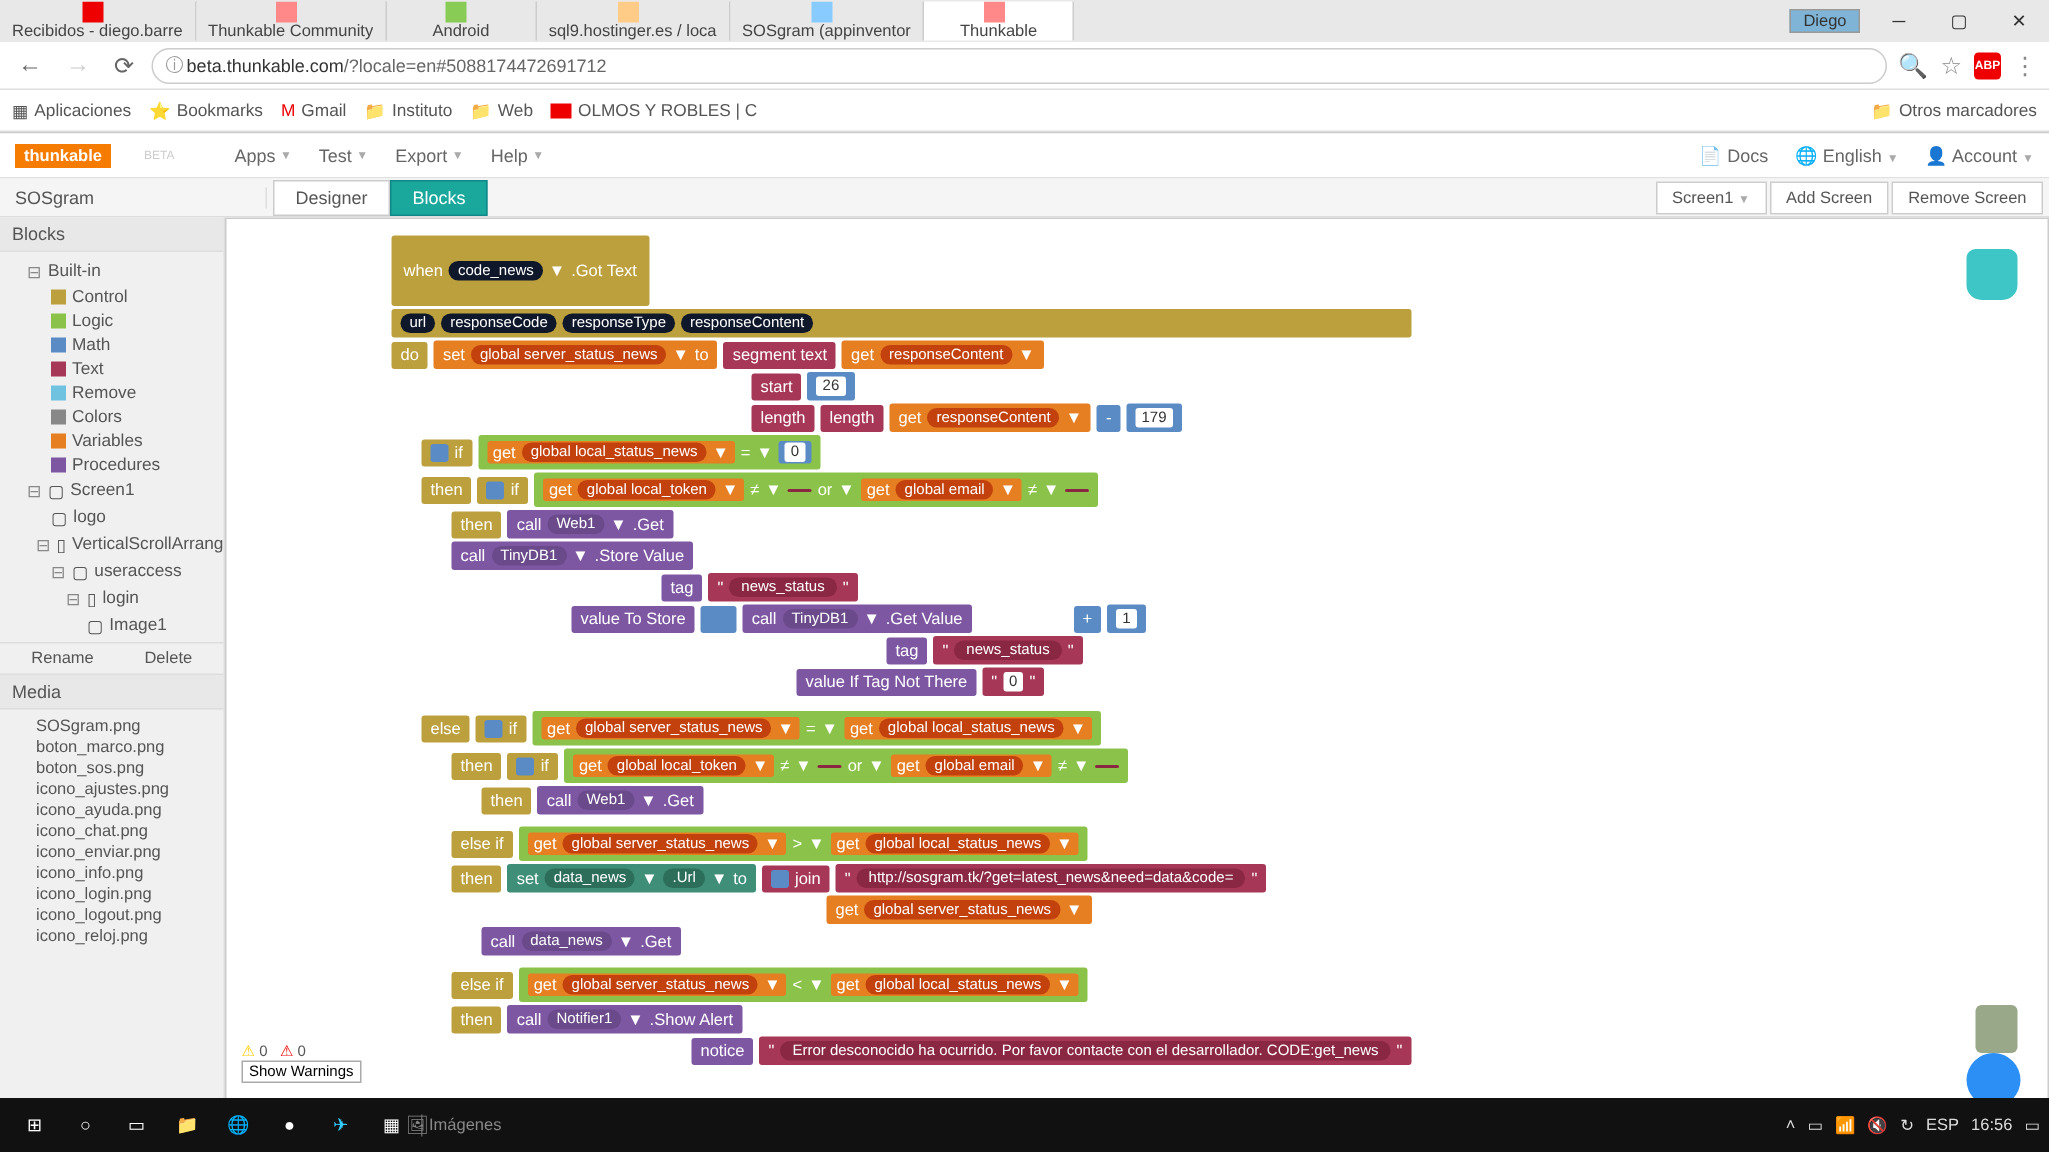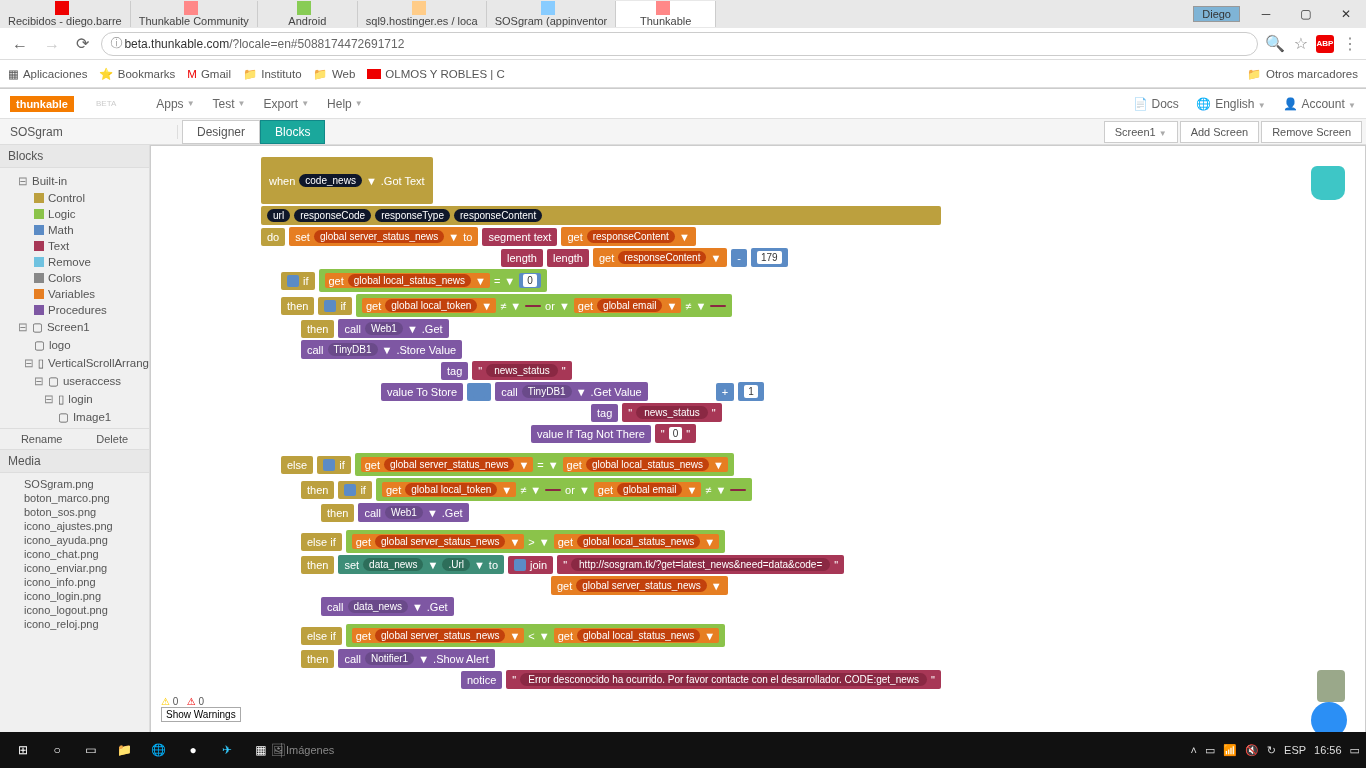--- a/index.html
+++ b/index.html
@@ -297,20 +297,26 @@
       
       <div class="row">
         <span class="blk olive">do</span>
         <span class="blk orange"><span>set</span> <span class="pill-or">global server_status_news</span>▼ <span>to</span></span>
         <span class="blk maroon">
             <span>segment text</span>
           </span>
         <span class="blk orange"><span>get</span> <span class="pill-or">responseContent</span>▼</span>
       </div>
       <div class="row" style="margin-left:240px">
+        <span class="blk maroon">start</span>
+        <span class="blk blue">
+            <span class="txt-box">26</span>
+          </span>
+      </div>
+      <div class="row" style="margin-left:240px">
         <span class="blk maroon">length</span>
         <span class="blk maroon">length</span>
         <span class="blk orange"><span>get</span> <span class="pill-or">responseContent</span>▼</span>
         <span class="blk blue">-</span>
         <span class="blk blue">
             <span class="txt-box">179</span>
           </span>
       </div>
       
       <div class="row row-indent1">

